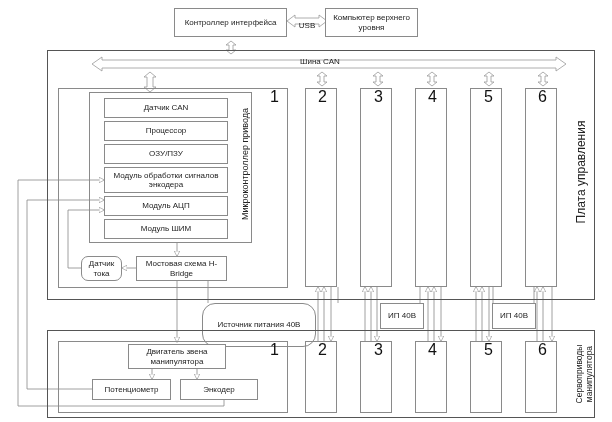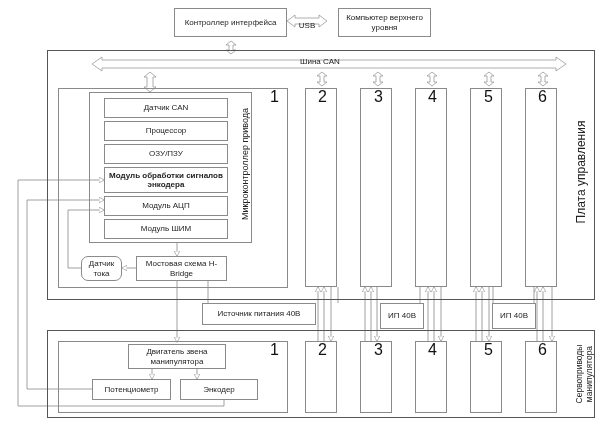--- a/index.html
+++ b/index.html
@@ -83,56 +83,56 @@
     <line x1="420" y1="303" x2="420" y2="287"></line>
     <line x1="493" y1="303" x2="493" y2="287"></line>
     <line x1="534" y1="303" x2="534" y2="287"></line>
   </g>
 </svg>
 
 <div class="box lbl" style="left:174px;top:8px;width:113px;height:29px;">
   <span>Контроллер интерфейса</span>
 </div>
 <div class="lbl" style="left:295px;top:12px;width:24px;height:12px;margin-top:8px;">USB</div>
-<div class="box lbl" style="left:338px;top:8px;width:93px;height:29px;padding:0 4px;">
+<div class="box lbl" style="left:325px;top:8px;width:93px;height:29px;padding:0 4px;">
   <span>Компьютер верхнего уровня</span>
 </div>
 
 <div class="box dark" style="left:47px;top:50px;width:548px;height:250px;background:transparent;"></div>
 <div class="lbl" style="left:295px;top:57px;width:50px;height:10px;background:transparent;">Шина CAN</div>
 <div class="vtext" style="left:522px;top:164px;width:120px;height:16px;font-size:12px;transform:rotate(-90deg);text-align:center;">Плата управления</div>
 
 <div class="box" style="left:58px;top:88px;width:230px;height:200px;background:transparent;"></div>
 <div class="num" style="left:270px;top:88px;">1</div>
 
 <div class="box" style="left:89px;top:92px;width:163px;height:151px;background:transparent;"></div>
 <div class="vtext" style="left:181px;top:158px;width:130px;height:12px;font-size:9px;transform:rotate(-90deg);text-align:center;">Микроконтроллер привода</div>
 
 <div class="box lbl" style="left:104px;top:98px;width:124px;height:20px;">Датчик CAN</div>
 <div class="box lbl" style="left:104px;top:121px;width:124px;height:20px;">Процессор</div>
 <div class="box lbl" style="left:104px;top:144px;width:124px;height:20px;">ОЗУ/ПЗУ</div>
-<div class="box lbl" style="left:104px;top:167px;width:124px;height:26px;padding:0 3px;font-weight:bold;">Модуль обработки сигналов энкодера</div>
+<div class="box lbl" style="left:104px;top:167px;width:124px;height:26px;padding:0 3px;">Модуль обработки сигналов энкодера</div>
 <div class="box lbl" style="left:104px;top:196px;width:124px;height:20px;">Модуль АЦП</div>
 <div class="box lbl" style="left:104px;top:219px;width:124px;height:20px;">Модуль ШИМ</div>
 
 <div class="box lbl" style="left:81px;top:256px;width:41px;height:25px;border-radius:7px;">Датчик тока</div>
 <div class="box lbl" style="left:136px;top:256px;width:91px;height:25px;">Мостовая схема H-Bridge</div>
 
 <div class="box" style="left:305px;top:88px;width:32px;height:199px;background:transparent;"></div>
 <div class="num" style="left:318px;top:88px;">2</div>
 <div class="box" style="left:360px;top:88px;width:32px;height:199px;background:transparent;"></div>
 <div class="num" style="left:374px;top:88px;">3</div>
 <div class="box" style="left:415px;top:88px;width:32px;height:199px;background:transparent;"></div>
 <div class="num" style="left:428px;top:88px;">4</div>
 <div class="box" style="left:470px;top:88px;width:32px;height:199px;background:transparent;"></div>
 <div class="num" style="left:484px;top:88px;">5</div>
 <div class="box" style="left:525px;top:88px;width:32px;height:199px;background:transparent;"></div>
 <div class="num" style="left:538px;top:88px;">6</div>
 
-<div class="box lbl" style="left:202px;top:303px;width:114px;height:22px;">Источник питания 40В</div>
+<div class="box lbl" style="left:202px;top:303px;width:114px;height:44px;border-radius:13px;">Источник питания 40В</div>
 <div class="box lbl" style="left:380px;top:303px;width:44px;height:26px;">ИП 40В</div>
 <div class="box lbl" style="left:492px;top:303px;width:44px;height:26px;">ИП 40В</div>
 
 <div class="box dark" style="left:47px;top:330px;width:548px;height:88px;background:transparent;"></div>
 <div class="vtext" style="left:545px;top:363px;width:80px;height:22px;font-size:8.5px;line-height:10px;transform:rotate(-90deg);text-align:center;white-space:normal;">Сервоприводы манипулятора</div>
 
 <div class="box" style="left:58px;top:341px;width:230px;height:72px;background:transparent;"></div>
 <div class="num" style="left:270px;top:341px;">1</div>
 <div class="box lbl" style="left:128px;top:344px;width:98px;height:25px;padding:0 4px;">Двигатель звена манипулятора</div>
 <div class="box lbl" style="left:92px;top:379px;width:79px;height:21px;">Потенциометр</div>

